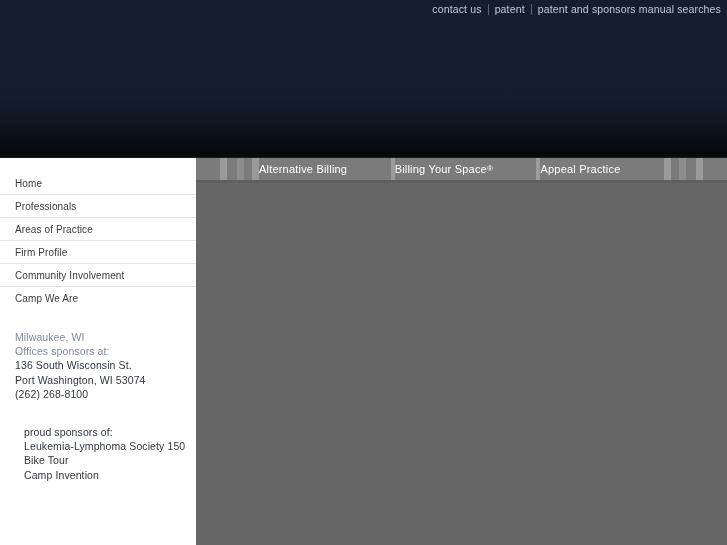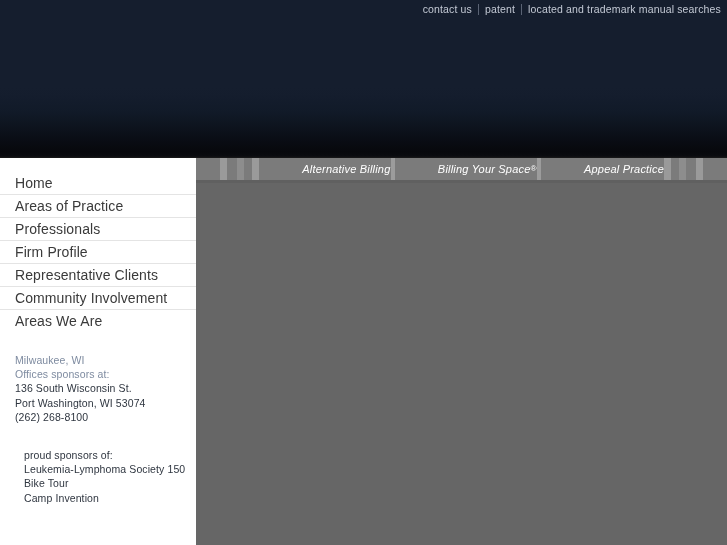--- a/index.html
+++ b/index.html
@@ -79,28 +79,27 @@
     align-items: stretch;
   }
   #tab-bar .tab-divider {
     width: 4px;
     background: #9c9c9c;
   }
   #tab-bar .tab {
     flex: 1 1 auto;
     display: flex;
     align-items: center;
-    justify-content: flex-end;
+    justify-content: flex-start;
     font-size: 11px;
     color: #ffffff;
     letter-spacing: 0.2px;
     background: #7b7b7b;
     cursor: pointer;
     white-space: nowrap;
-    font-style: italic;
   }
   #tab-bar .tab .reg {
     font-size: 8px;
     vertical-align: super;
     line-height: 1;
   }
   #tab-bar .edge-block {
     width: 24px;
     background: #7b7b7b;
   }
@@ -130,21 +129,21 @@
     background: #ffffff;
   }
   #sidebar-nav {
     margin-top: 14px;
   }
   #sidebar-nav .nav-item {
     height: 22px;
     display: flex;
     align-items: center;
     padding-left: 15px;
-    font-size: 14px;
+    font-size: 10px;
     color: #3a3a3a;
     border-bottom: 1px solid #e4e4e4;
     cursor: pointer;
     letter-spacing: 0.1px;
   }
   #sidebar-nav .nav-item.last {
     border-bottom: none;
   }
 
   .info-block {
@@ -170,21 +169,21 @@
 </style>
 </head>
 <body>
 
 <div id="site-header">
   <div id="top-nav">
     <a class="nav-link" href="#">contact us</a>
     <span class="nav-sep"></span>
     <a class="nav-link" href="#">patent</a>
     <span class="nav-sep"></span>
-    <a class="nav-link" href="#">located and trademark manual searches</a>
+    <a class="nav-link" href="#">patent and sponsors manual searches</a>
   </div>
 </div>
 
 <div id="content-area">
 
   <div id="tab-bar">
     <div class="edge-block"></div>
     <div class="edge-light"></div>
     <div class="edge-block" style="width:10px"></div>
     <div class="edge-light2"></div>
@@ -217,36 +216,33 @@
 
 </div>
 
 <div id="sidebar">
 
   <div id="sidebar-nav">
     <div class="nav-item">
       <span>Home</span>
     </div>
     <div class="nav-item">
+      <span>Professionals</span>
+    </div>
+    <div class="nav-item">
       <span>Areas of Practice</span>
     </div>
     <div class="nav-item">
-      <span>Professionals</span>
-    </div>
-    <div class="nav-item">
       <span>Firm Profile</span>
     </div>
     <div class="nav-item">
-      <span>Representative Clients</span>
-    </div>
-    <div class="nav-item">
       <span>Community Involvement</span>
     </div>
     <div class="nav-item last">
-      <span>Areas We Are</span>
+      <span>Camp We Are</span>
     </div>
   </div>
 
   <div id="address-block" class="info-block">
     <div class="muted">Milwaukee, WI</div>
     <div class="muted">Offices sponsors at:</div>
     <div class="addr">136 South Wisconsin St.</div>
     <div class="addr">Port Washington, WI 53074</div>
     <div class="addr">(262) 268-8100</div>
   </div>

